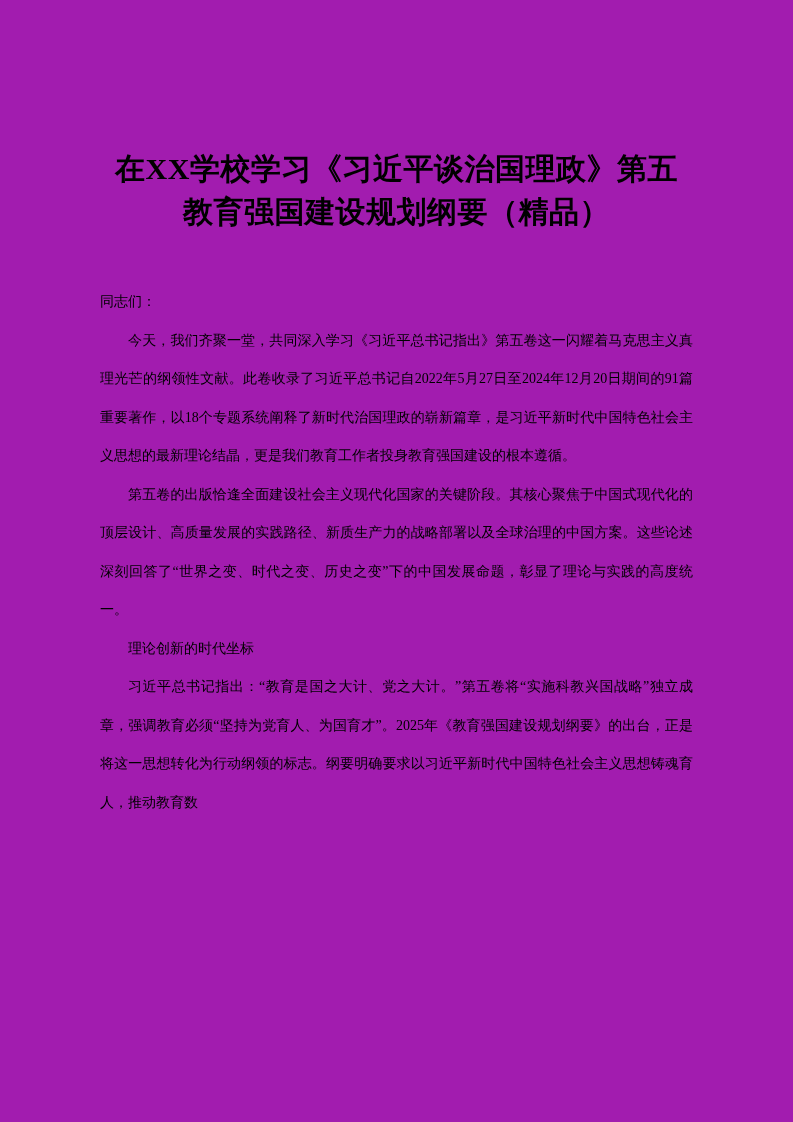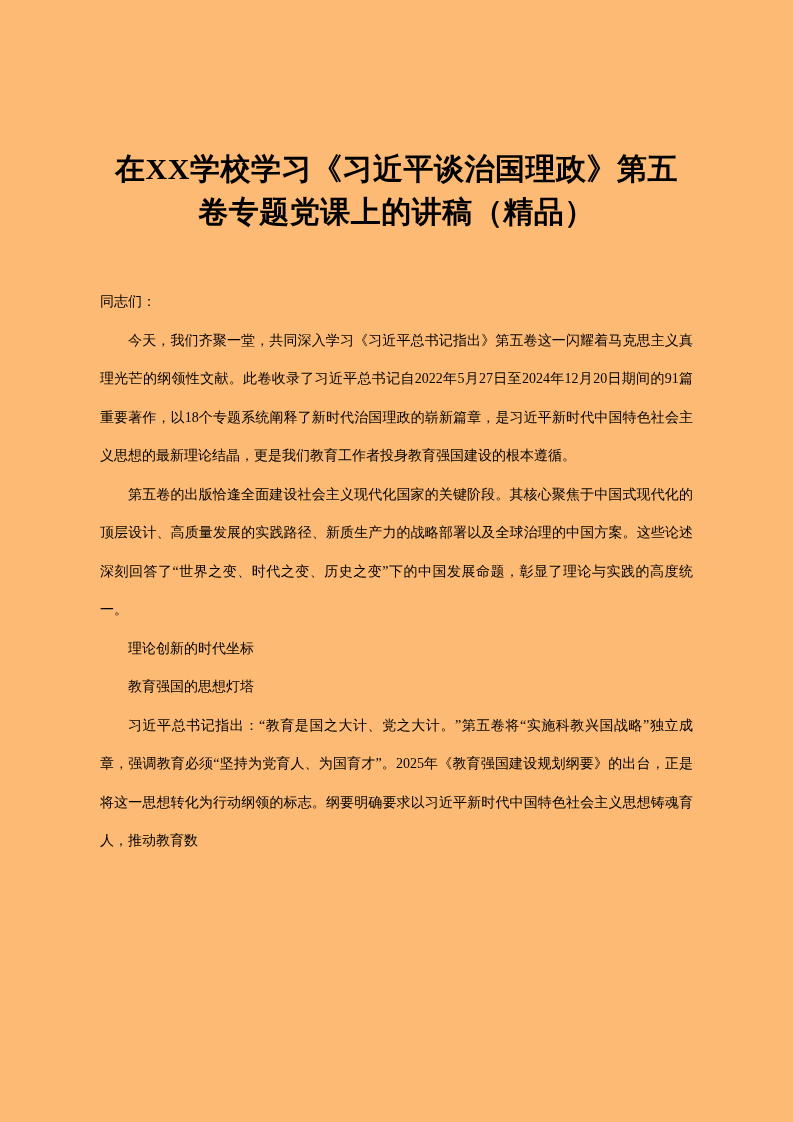--- a/index.html
+++ b/index.html
@@ -4,21 +4,21 @@
 <style>
   * { margin: 0; padding: 0; box-sizing: border-box; }
   html, body {
     background: #ffffff;
   }
   .page {
     position: relative;
     width: 793px;
     height: 1122px;
     margin: 0 auto;
-    background: #fdba74;
+    background: #a21caf;
     padding: 148px 100px 0 100px;
     font-family: "Liberation Serif", "DejaVu Serif", serif;
     color: #000000;
     overflow: hidden;
   }
   .doc-title {
     font-size: 30px;
     font-weight: bold;
     text-align: center;
     line-height: 1.42;
@@ -44,25 +44,24 @@
     font-weight: bold;
   }
 </style>
 </head>
 <body>
 
 <div class="page">
 
   <h1 class="doc-title">
     <span class="title-line">在XX学校学习《习近平谈治国理政》第五</span>
-    <span class="title-line">卷专题党课上的讲稿（精品）</span>
+    <span class="title-line">教育强国建设规划纲要（精品）</span>
   </h1>
 
   <div class="body-text">
     <p class="para">同志们：</p>
     <p class="para indent">今天，我们齐聚一堂，共同深入学习《习近平总书记指出》第五卷这一闪耀着马克思主义真理光芒的纲领性文献。此卷收录了习近平总书记自2022年5月27日至2024年12月20日期间的91篇重要著作，以18个专题系统阐释了新时代治国理政的崭新篇章，是习近平新时代中国特色社会主义思想的最新理论结晶，更是我们教育工作者投身教育强国建设的根本遵循。</p>
     <p class="para indent">第五卷的出版恰逢全面建设社会主义现代化国家的关键阶段。其核心聚焦于中国式现代化的顶层设计、高质量发展的实践路径、新质生产力的战略部署以及全球治理的中国方案。这些论述深刻回答了“世界之变、时代之变、历史之变”下的中国发展命题，彰显了理论与实践的高度统一。</p>
     <p class="para indent">理论创新的时代坐标</p>
-    <p class="para indent">教育强国的思想灯塔</p>
     <p class="para indent">习近平总书记指出：“教育是国之大计、党之大计。”第五卷将“实施科教兴国战略”独立成章，强调教育必须“坚持为党育人、为国育才”。2025年《教育强国建设规划纲要》的出台，正是将这一思想转化为行动纲领的标志。纲要明确要求以习近平新时代中国特色社会主义思想铸魂育人，推动教育数</p>
   </div>
 
 </div>
 
 </body></html>

